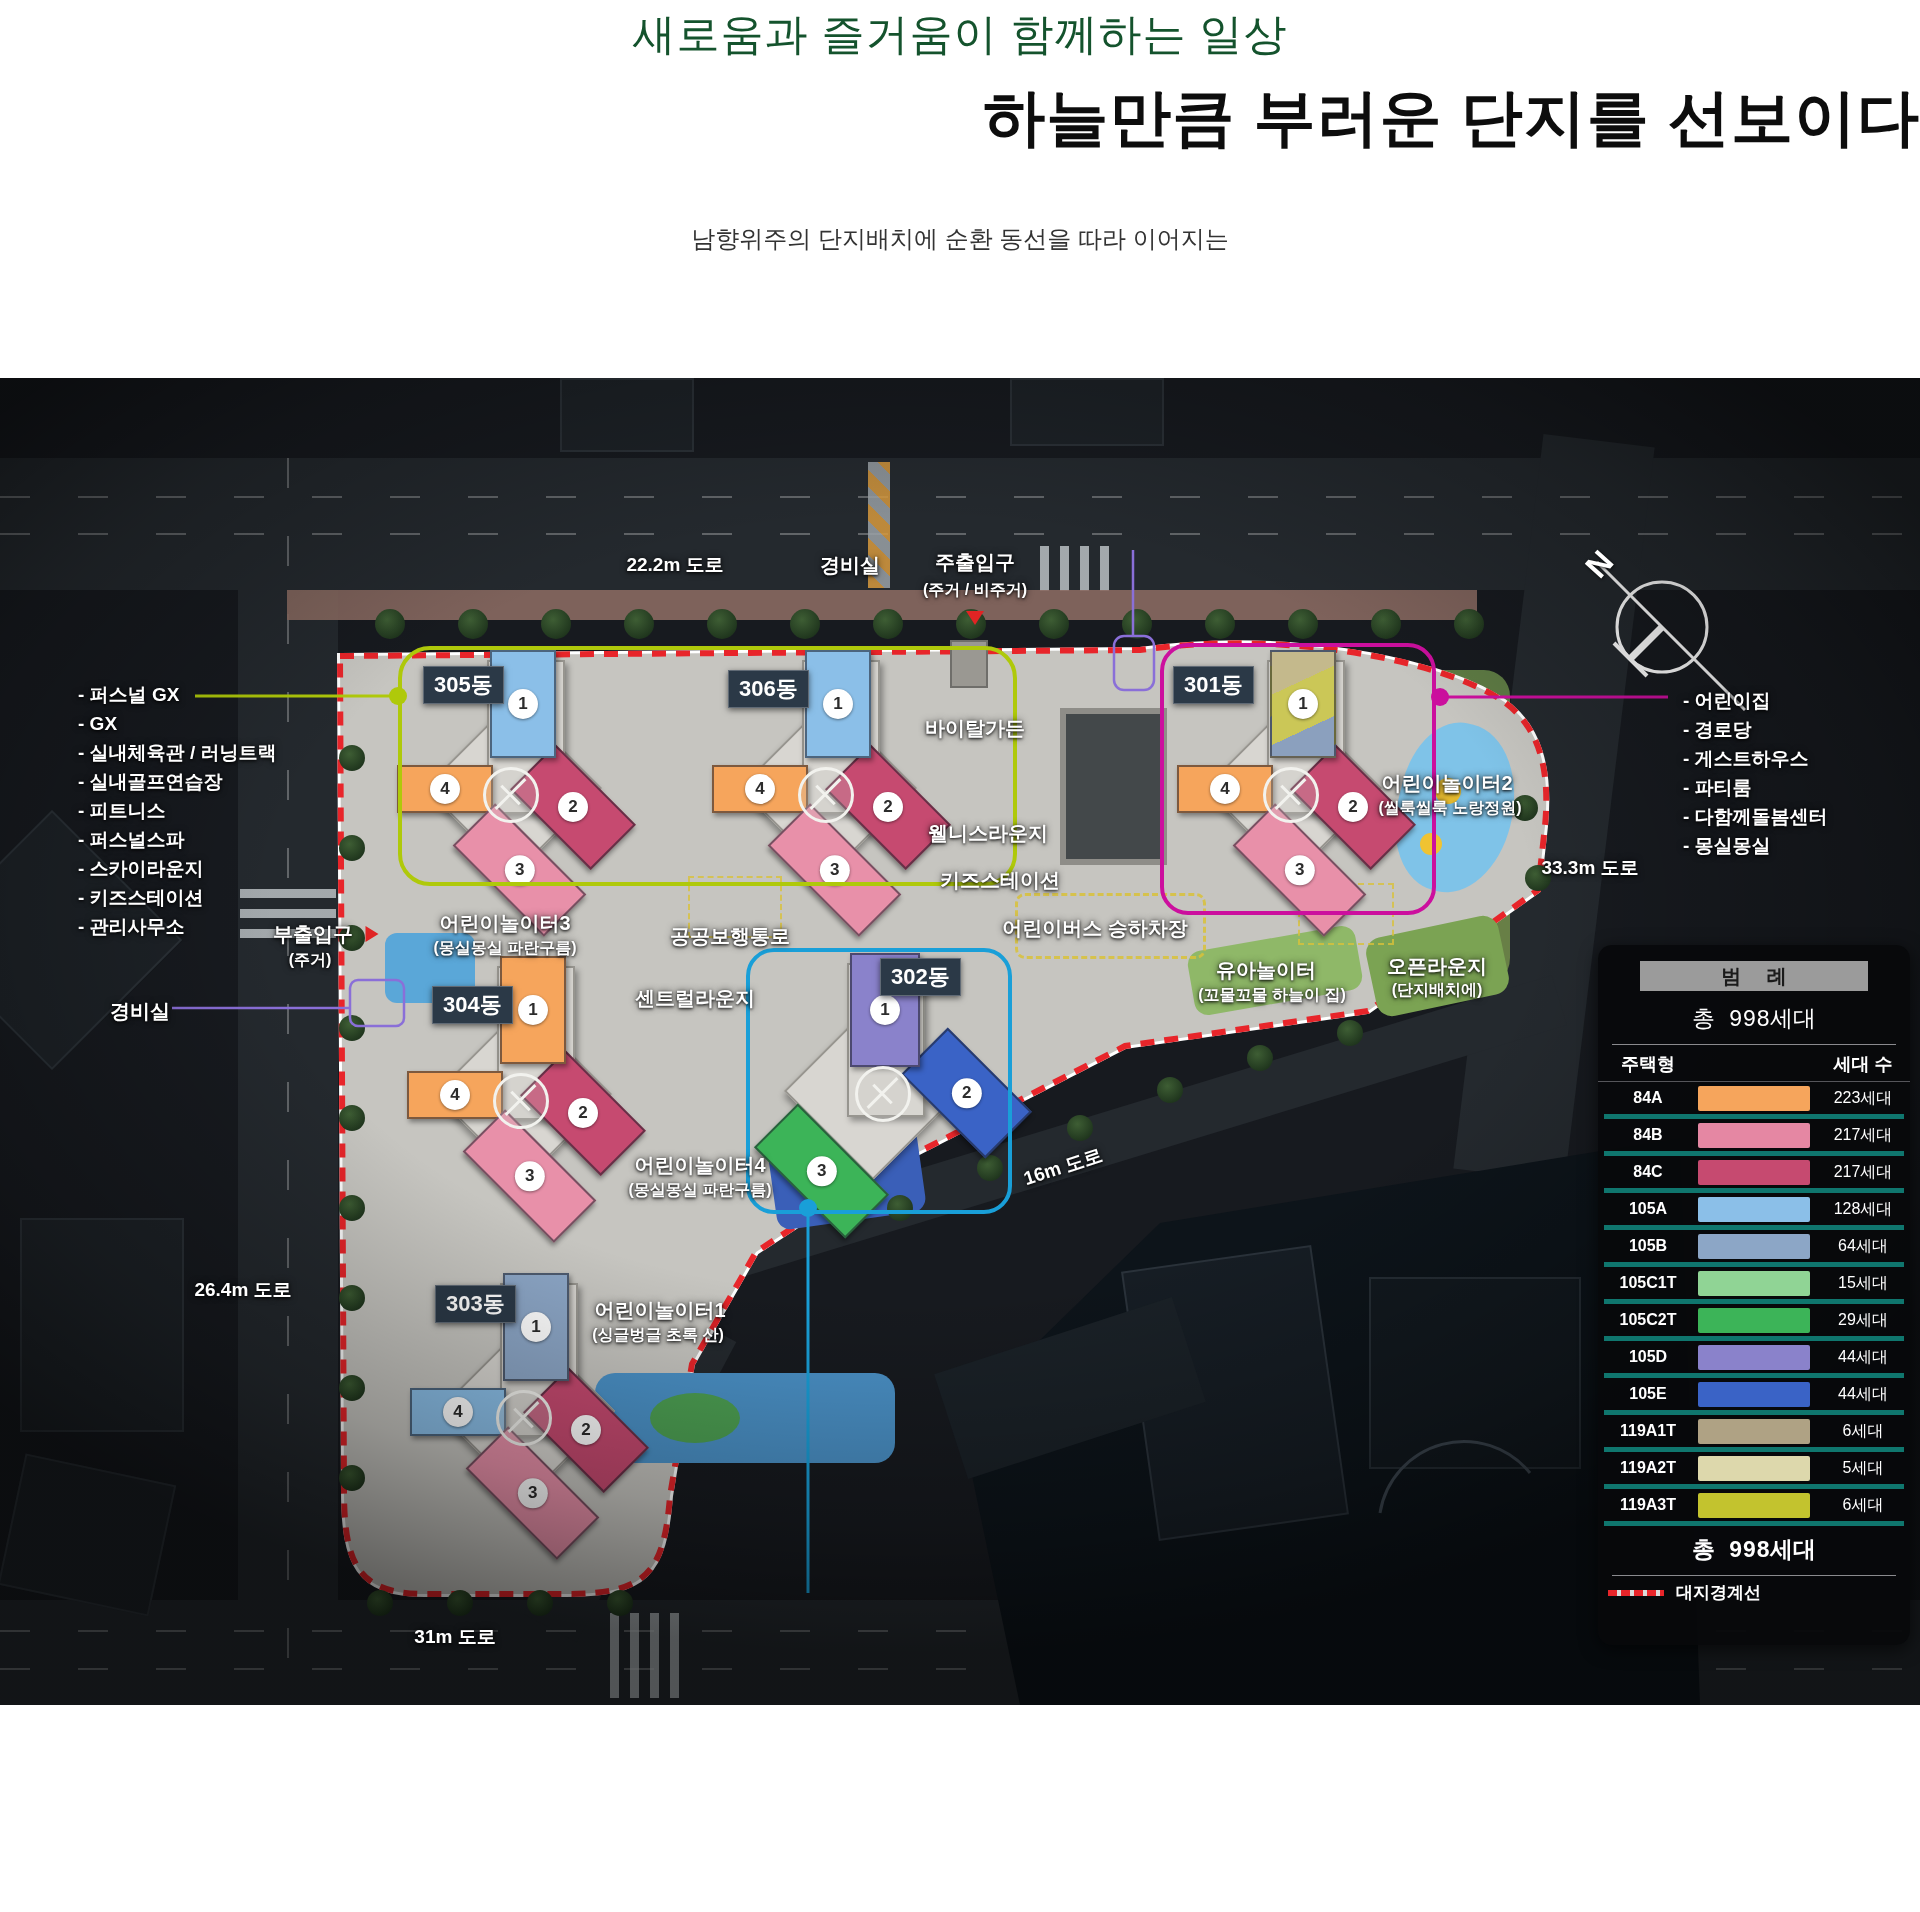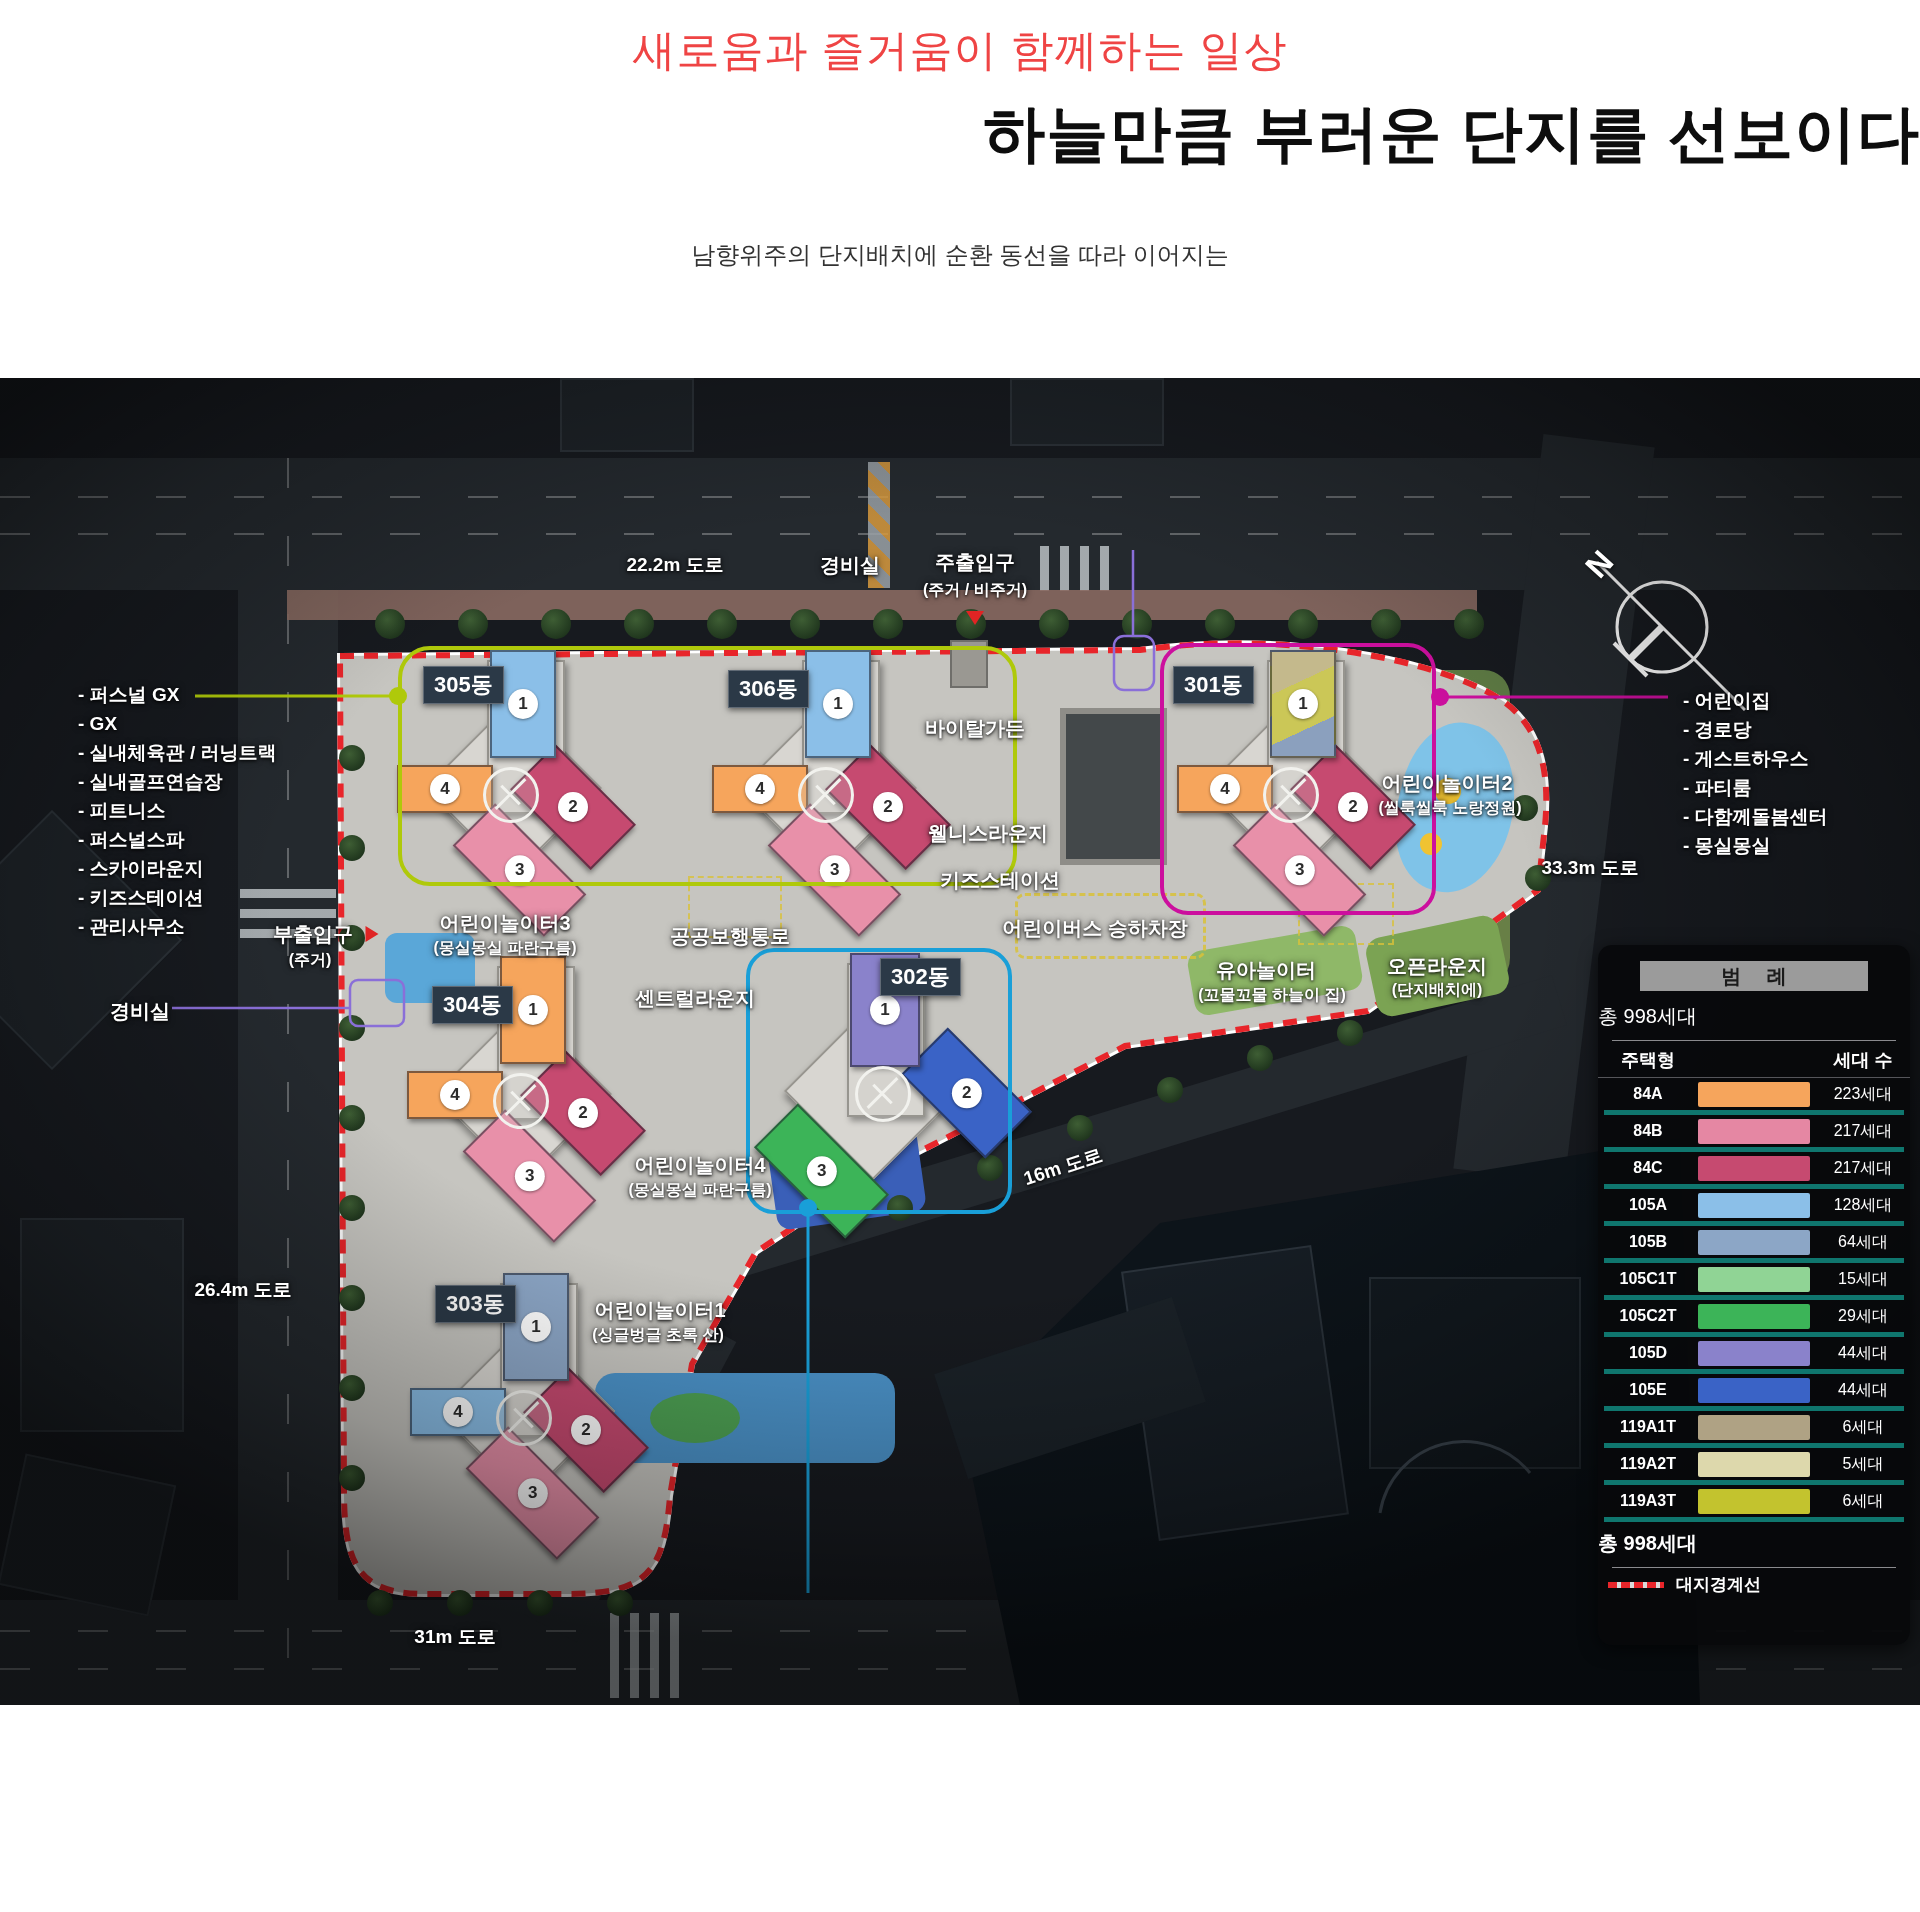--- a/index.html
+++ b/index.html
@@ -1,19 +1,19 @@
 <!DOCTYPE html>
 <html><head>
 <meta charset="utf-8">
 <style>
   html,body{margin:0;padding:0;background:#fff;}
   body{width:1920px;height:1912px;position:relative;font-family:"Liberation Sans",sans-serif;}
   
   .hero{width:1920px;height:378px;background:#fff;text-align:center;overflow:hidden;}
-  .hero-sub{margin-top:22px;font-size:43px;font-weight:400;color:#ef4444;letter-spacing:1px;}
+  .hero-sub{margin-top:6px;font-size:43px;font-weight:400;color:#14532d;letter-spacing:1px;}
   .hero-title{margin-top:12px;font-size:62px;font-weight:800;color:#0d0d0d;letter-spacing:1px;text-align:right;}
   .hero-desc{margin-top:52px;font-size:24px;color:#333;line-height:54px;}
   
   .map{position:absolute;left:0;top:378px;width:1920px;height:1327px;background:#171a1f;overflow:hidden;}
   .road{position:absolute;background:#24292e;z-index:5;}
   .lane{position:absolute;height:2px;background-image:repeating-linear-gradient(90deg,rgba(255,255,255,.28) 0 30px,transparent 30px 78px);z-index:6;}
   .lane.v{width:2px;background-image:repeating-linear-gradient(180deg,rgba(255,255,255,.28) 0 30px,transparent 30px 78px);}
   .xwalk{position:absolute;z-index:7;opacity:.75;}
   .deco{position:absolute;z-index:20;}
   .city{position:absolute;background:#1d2227;border:2px solid #2b3137;z-index:6;}
@@ -54,21 +54,21 @@
   .flist div{height:29px;}
   .flist.bl{line-height:30px;}
   .arrow-down{position:absolute;z-index:60;width:0;height:0;border-left:9px solid transparent;border-right:9px solid transparent;border-top:14px solid #e02424;transform:translate(-50%,-50%);}
   .arrow-right{position:absolute;z-index:60;width:0;height:0;border-top:8px solid transparent;border-bottom:8px solid transparent;border-left:13px solid #e02424;transform:translate(-50%,-50%);}
   .nletter{position:absolute;z-index:60;color:#fff;font-weight:800;font-size:32px;transform:rotate(-48deg);text-shadow:0 1px 3px rgba(0,0,0,.9);}
   
   .legend{position:absolute;left:1598px;top:567px;width:312px;height:700px;z-index:70;background:rgba(8,9,11,.93);
     border-radius:14px;color:#fff;box-shadow:0 4px 18px rgba(0,0,0,.6);}
   .lg-bar{margin:16px auto 0;width:228px;height:30px;background:#9b9b9b;color:#1b1b1b;font-weight:800;font-size:20px;
     letter-spacing:10px;display:flex;align-items:center;justify-content:center;padding-left:10px;box-sizing:border-box;}
-  .lg-total{margin-top:12px;font-size:20px;font-weight:400;}
+  .lg-total{margin-top:12px;text-align:center;font-size:23px;font-weight:400;font-family:Liberation Mono, monospace;}
   .lg-total.b{font-weight:800;}
   .lg-hr{margin:10px 14px 0;border-top:1px solid #8a8a8e;}
   .lg-head,.lg-row{display:grid;grid-template-columns:88px 112px 94px;column-gap:6px;align-items:center;margin:0 6px;}
   .lg-head{height:30px;margin-top:4px;font-weight:800;font-size:18px;}
   .lg-head span{text-align:center;}
   .lg-rows{margin-top:2px;border-top:1px solid #55555a;}
   .lg-row{height:32px;border-bottom:5px solid #0f766e;}
   .lg-type{text-align:center;font-size:16px;font-weight:700;}
   .lg-swatch{height:25px;border-radius:2px;}
   .lg-count{text-align:center;font-size:16px;}

